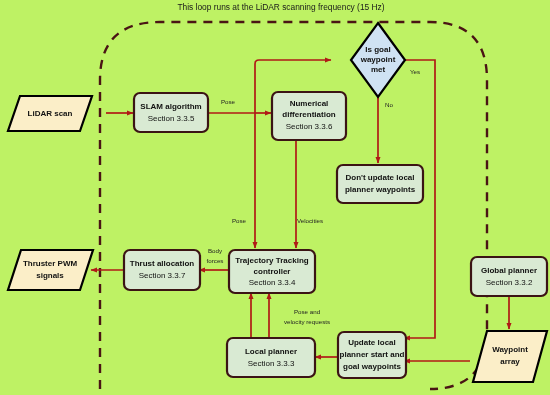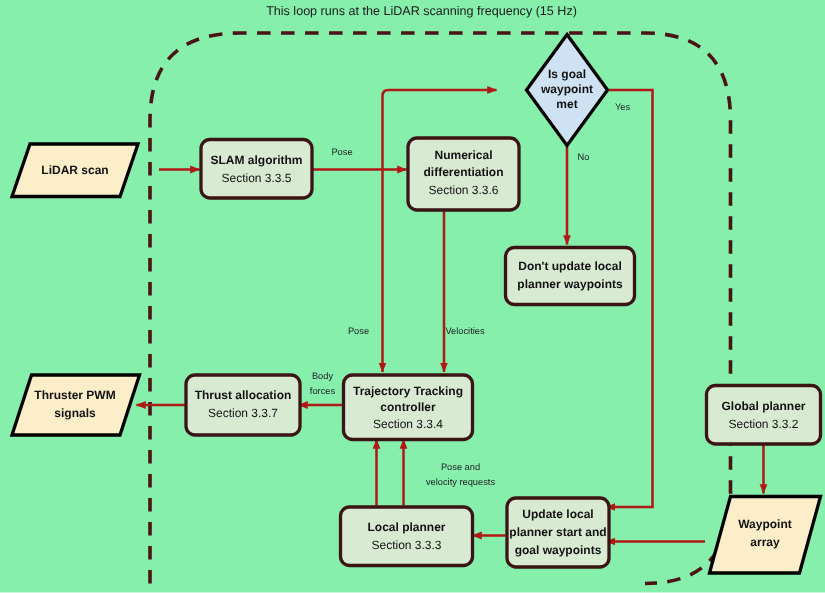--- a/index.html
+++ b/index.html
@@ -1,19 +1,19 @@
 <!DOCTYPE html>
 <html><head>
 <meta charset="utf-8">
 <style>
   html,body{margin:0;padding:0;background:#ffffff;}
   #canvas{
     position:relative;
     width:550px;height:395px;
-    background:#86efac;
+    background:#bef264;
     font-family:"Liberation Sans", sans-serif;
     overflow:hidden;
   }
   svg#diagram{position:absolute;top:0;left:0;width:550px;height:395px;}
   .node-label{
     font-family:"Liberation Sans", sans-serif;
     font-size:8px;
     fill:#111111;
     text-anchor:middle;
     dominant-baseline:middle;

